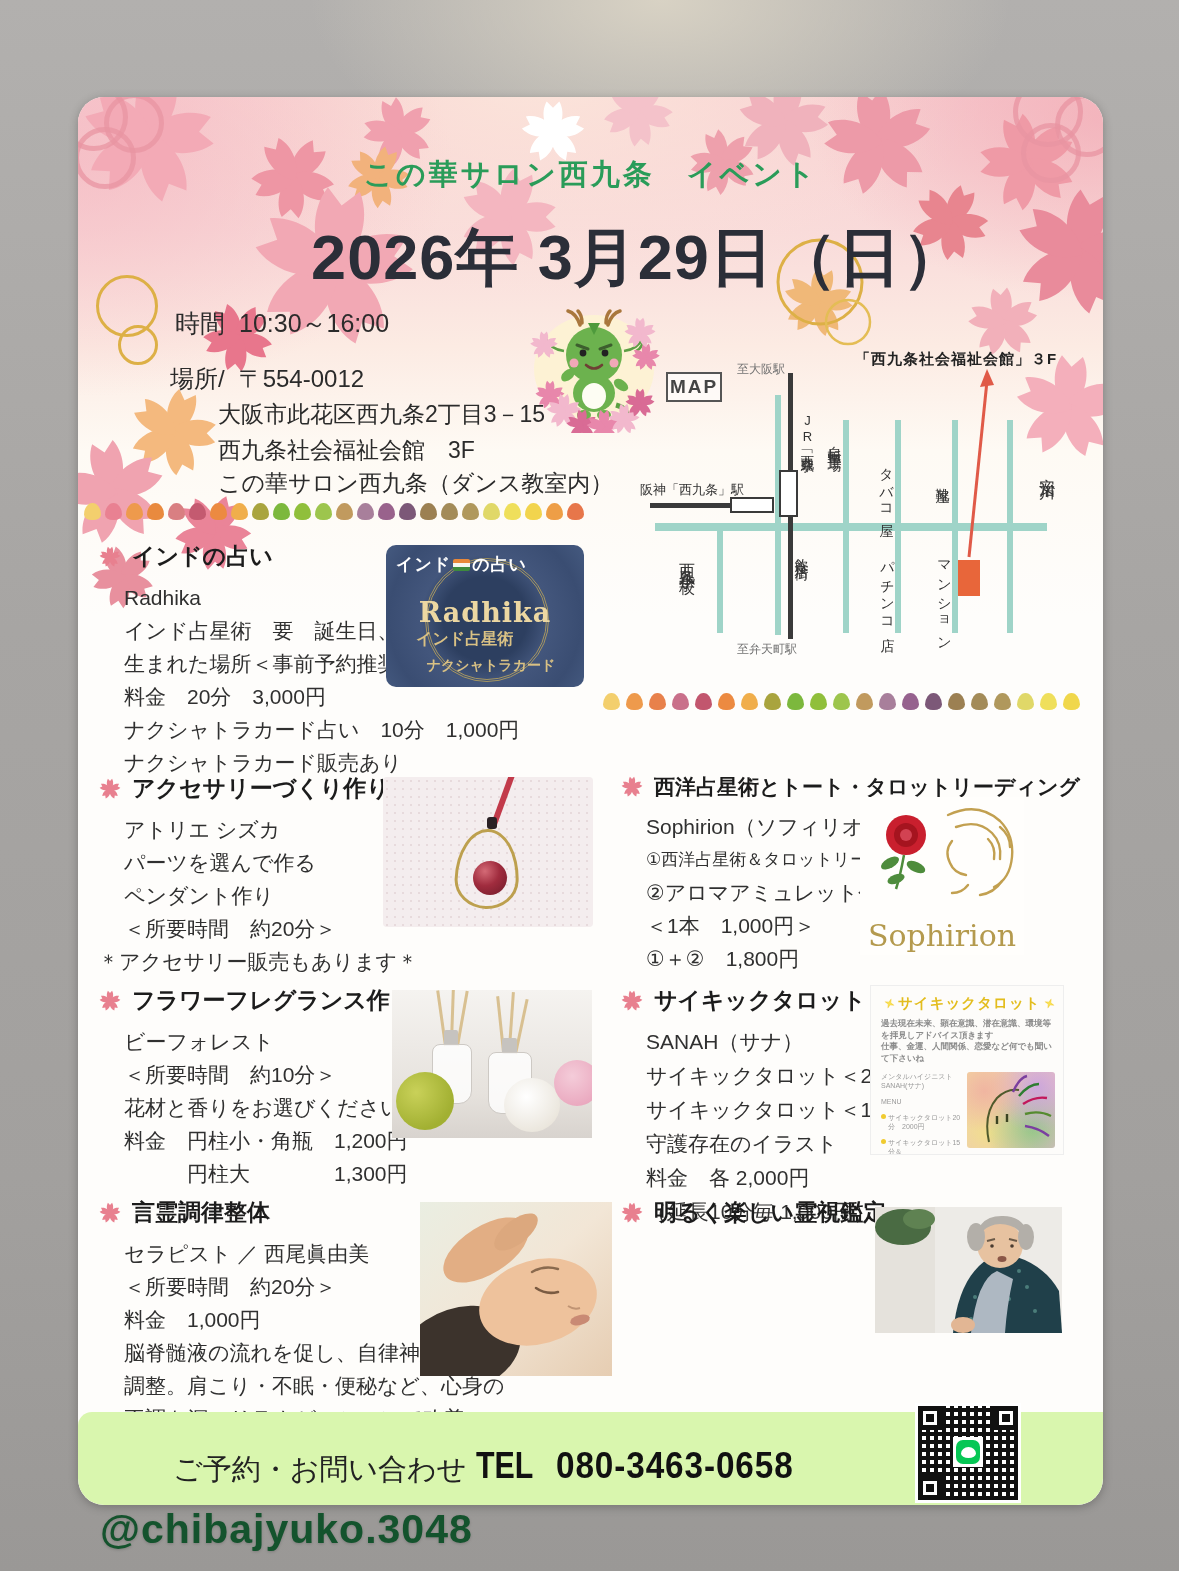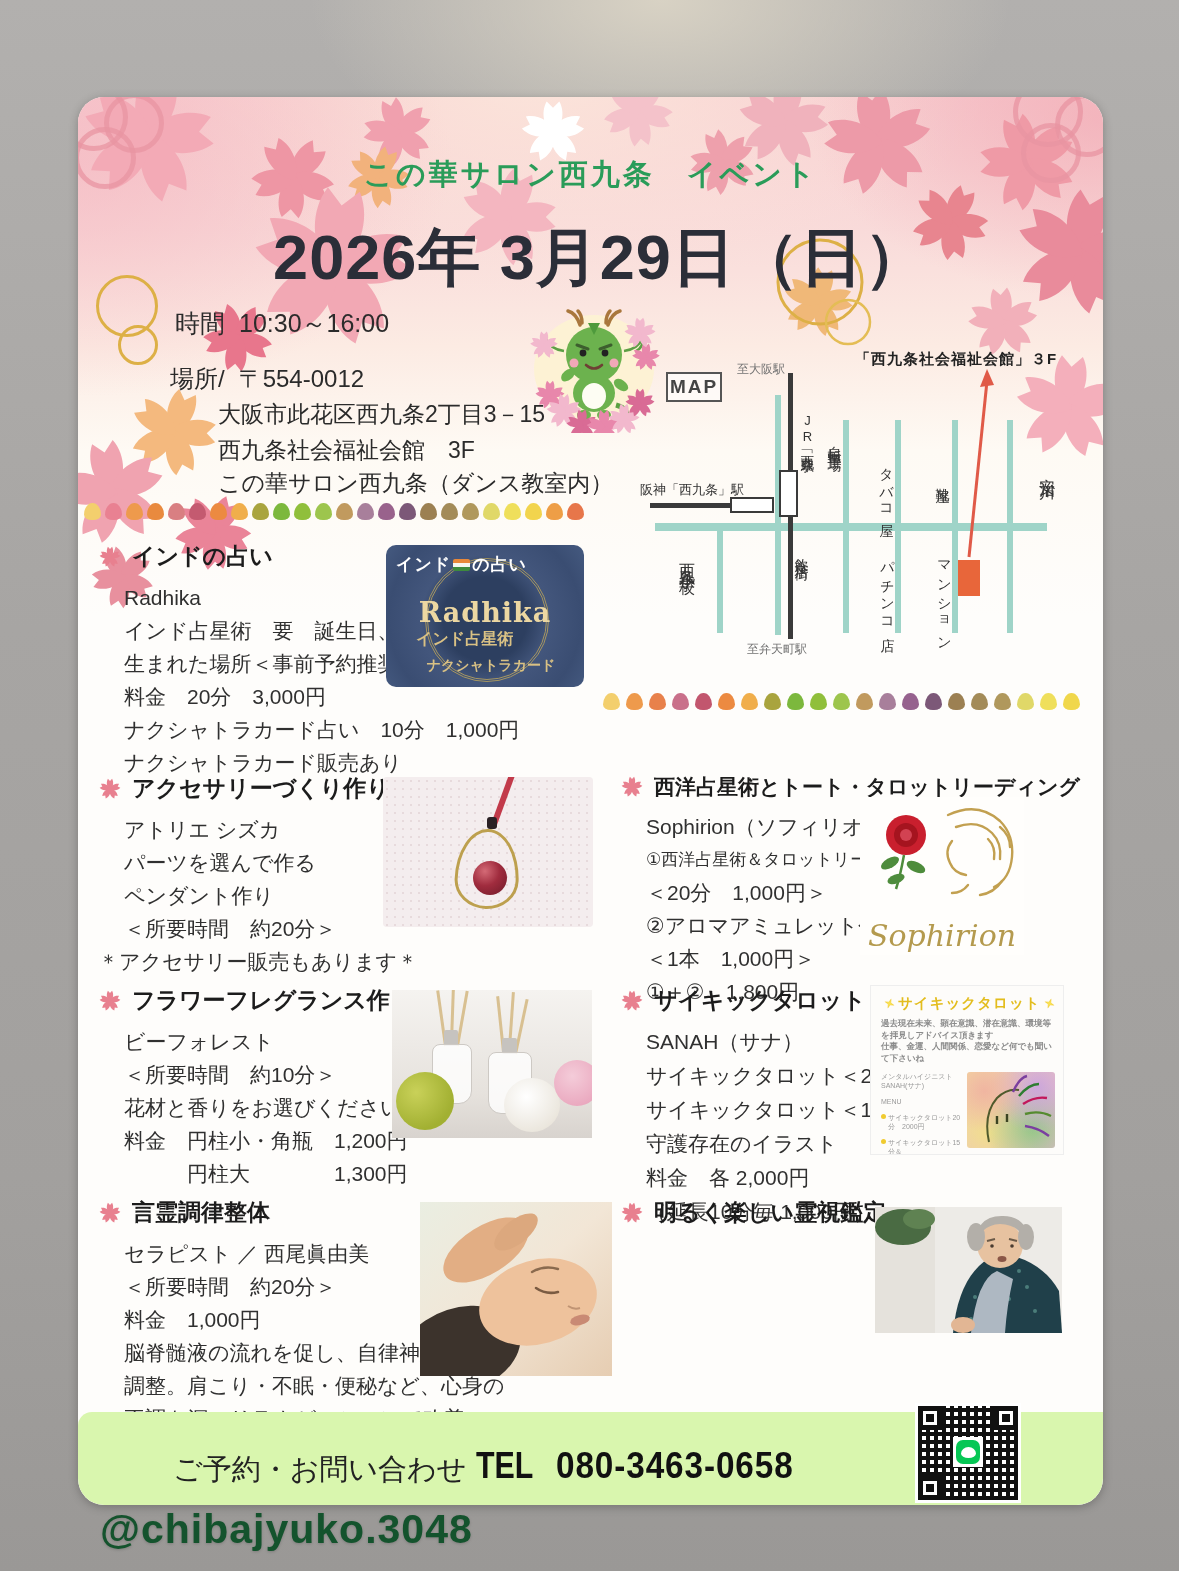--- a/index.html
+++ b/index.html
@@ -25,21 +25,21 @@
       linear-gradient(180deg,#f7ccd0 0%, #f9dbda 26%, #fcebe3 48%, #fefaf4 68%, rgba(254,253,251,0) 100%);
   }
   .sakura-layer{position:absolute;left:0;top:0;}
   .ringset{position:absolute;pointer-events:none;}
   .ring{position:absolute;border-radius:50%;border:5px solid rgba(232,148,162,.75);}
   .goldring{position:absolute;border-radius:50%;border:3px solid #ddb046;}
   
   .event-title{position:absolute;left:0;top:58px;width:1025px;text-align:center;
     font-size:29px;font-weight:bold;color:#2a9c59;letter-spacing:3px;}
   .event-date{position:absolute;left:0;top:118px;width:1045px;text-align:center;
-    font-size:63px;font-weight:bold;color:#2b2e38;letter-spacing:1px;}
+    font-size:63px;font-weight:bold;color:#2b2e38;letter-spacing:1px;padding-left:38px;}
   
   .info{position:absolute;color:#2b2b2b;}
   .lbl{margin-right:14px;}
   .t-time{left:97px;top:210px;font-size:25px;}
   .t-place{left:92px;top:266px;font-size:24px;}
   .addr{position:absolute;left:140px;font-size:23px;color:#2b2b2b;}
   .a1{top:302px;} .a2{top:338px;} .a3{top:371px;}
   
   .mascot{position:absolute;left:450px;top:196px;width:134px;height:140px;}
   
@@ -93,21 +93,21 @@
   .img-pendant{left:305px;top:680px;width:210px;height:150px;border-radius:4px;background-color:#f4edee;
     background-image:radial-gradient(#e7dadc 1.3px, rgba(0,0,0,0) 1.5px);background-size:8px 8px;}
   .pd-cord{position:absolute;left:118px;top:-12px;width:6px;height:64px;background:#c23a4a;transform:rotate(20deg);}
   .pd-knot{position:absolute;left:104px;top:40px;width:10px;height:12px;background:#2a2024;border-radius:3px;}
   .pd-wire{position:absolute;left:72px;top:52px;width:58px;height:74px;border:3px solid #bda04e;
     border-radius:50% 50% 50% 50% / 64% 64% 36% 36%;transform:rotate(2deg);}
   .pd-bead{position:absolute;left:90px;top:84px;width:34px;height:34px;border-radius:50%;
     background:radial-gradient(circle at 35% 30%, #d46a76 0%, #a02c3e 45%, #6e1a28 100%);}
   .img-sophirion{left:782px;top:700px;width:164px;height:158px;background:#fffefc;}
   .soph-text{position:absolute;left:0;bottom:2px;width:100%;text-align:center;
-    font-family:"DejaVu Serif","Liberation Serif",serif;font-style:italic;font-size:30px;color:#b49a4e;}
+    font-family:"DejaVu Serif","Liberation Serif",serif;font-size:30px;color:#b49a4e;}
   .img-diffuser{left:314px;top:893px;width:200px;height:148px;background:linear-gradient(180deg,#f5f3f0 0%,#e6e2dd 70%,#d8d3ce 100%);}
   .bottle{position:absolute;background:rgba(255,255,255,.8);border:1px solid #cdc9c4;border-radius:8px 8px 13px 13px;}
   .cap{position:absolute;background:#c6c3bf;border-radius:2px;}
   .reed{position:absolute;width:2.5px;height:56px;background:#d8c091;transform-origin:bottom center;}
   .bloom{position:absolute;border-radius:50%;}
   .img-sanah{left:792px;top:888px;width:192px;height:168px;background:#fdfcfa;border:1px solid #eee;}
   .sn-title{position:absolute;left:10px;top:8px;font-size:14.5px;font-weight:bold;color:#e3bd1e;letter-spacing:1px;display:flex;align-items:center;}
   .star{display:inline-block;width:11px;height:11px;margin:0 3px;border-radius:2px;transform:rotate(20deg);
     background:radial-gradient(circle,#f8e055 20%,#ecb92c 90%);clip-path:polygon(50% 0,62% 38%,100% 50%,62% 62%,50% 100%,38% 62%,0 50%,38% 38%);}
   .sn-desc{position:absolute;left:10px;top:32px;width:174px;font-size:8.5px;line-height:11.5px;color:#8b8b8b;font-weight:bold;}
@@ -278,21 +278,21 @@
     <div class="vlab" style="left:398px;top:118px;font-size:16px;">安治川</div>
     <div class="vlab" style="left:38px;top:204px;font-size:16px;">西九条小学校</div>
     <div class="vlab" style="left:155px;top:200px;">飲食店街</div>
     <div class="vlab" style="left:241px;top:204px;">パチンコ店</div>
     <div class="vlab" style="left:298px;top:204px;">マンション</div>
     <div class="marker"></div>
     <svg class="arrow-svg" width="450" height="322">
       <line x1="331" y1="210" x2="349" y2="34" stroke="#e05a48" stroke-width="3"></line>
       <polygon points="349,22 342,40 356,38" fill="#e05a48"></polygon>
     </svg>
-    <div class="small" style="left:99px;top:294px;margin-left:10px;">至弁天町駅</div>
+    <div class="small" style="left:99px;top:294px;">至弁天町駅</div>
   </div>
 
   <div class="drops drops-left">
       <span class="drop" style="background: rgb(243, 207, 109);"></span>
       <span class="drop" style="background: rgb(233, 129, 146);"></span>
       <span class="drop" style="background: rgb(238, 154, 76);"></span>
       <span class="drop" style="background: rgb(233, 138, 62);"></span>
       <span class="drop" style="background: rgb(217, 127, 130);"></span>
       <span class="drop" style="background: rgb(196, 90, 112);"></span>
       <span class="drop" style="background: rgb(236, 138, 65);"></span>
@@ -393,21 +393,20 @@
   <div class="section" id="sec3" style="left:542px;top:676px;">
     <div class="sec-title">
       <svg class="fl" width="24" height="24" viewBox="-40 -40 80 80">
           <use href="#sakuraG" fill="#e8808f"></use>
         </svg>
       <span>西洋占星術とトート・タロットリーディング</span>
     </div>
     <div class="sec-lines">
         <div>Sophirion（ソフィリオン）</div>
         <div>①西洋占星術＆タロットリーディング</div>
-        <div>＜20分　1,000円＞</div>
         <div>②アロマアミュレット作り</div>
         <div>＜1本　1,000円＞</div>
         <div>①＋②　1,800円</div>
       </div>
   </div>
 
   <div class="img img-sophirion">
     <svg width="164" height="120" viewBox="0 0 164 120">
       <g stroke="#c2a050" stroke-width="2.4" fill="none" stroke-linecap="round">
         <path d="M88,18 q30,-14 52,6 q14,14 12,36 q-2,22 -18,30"></path>

